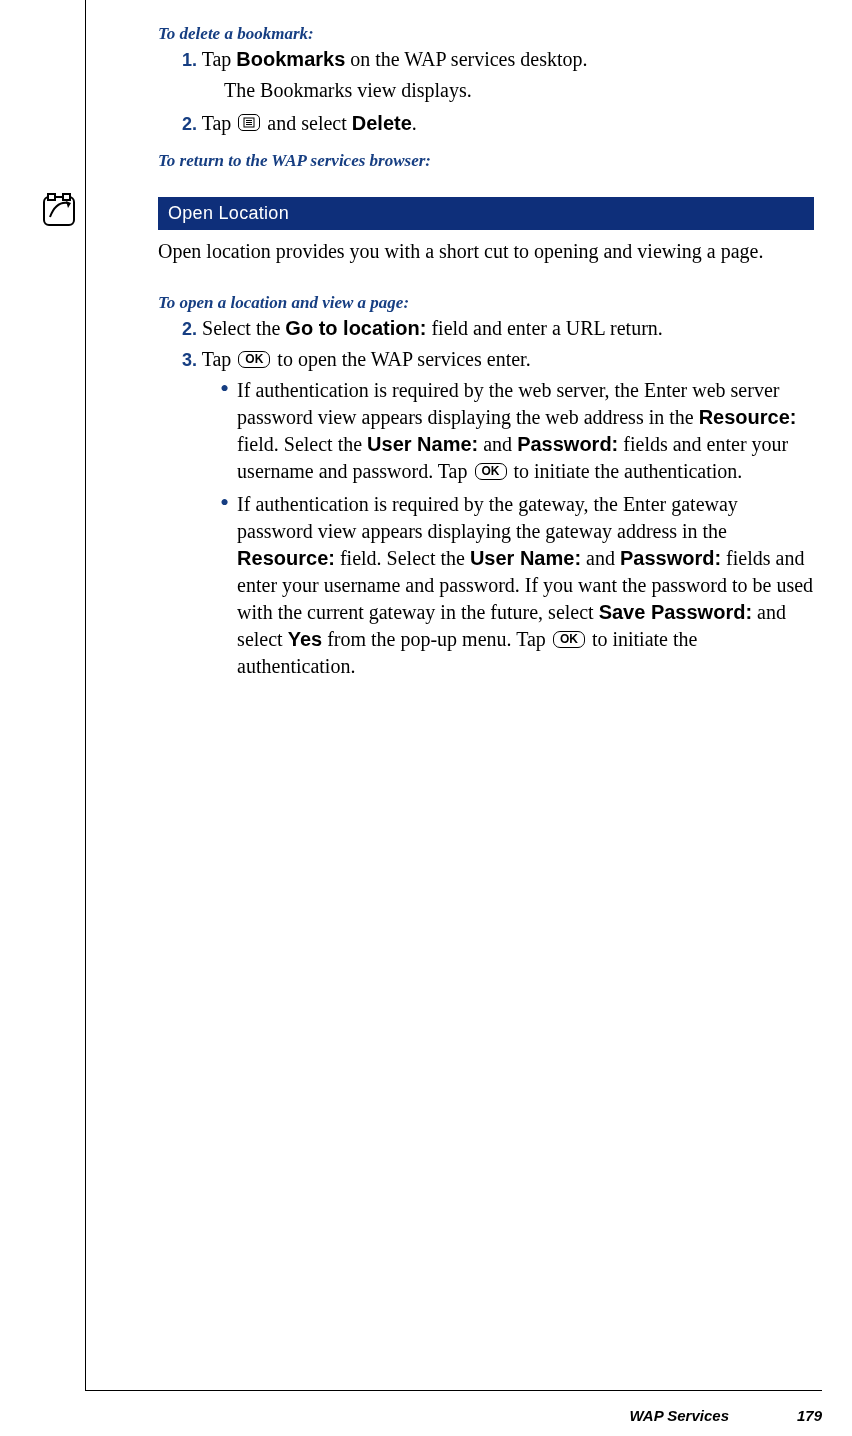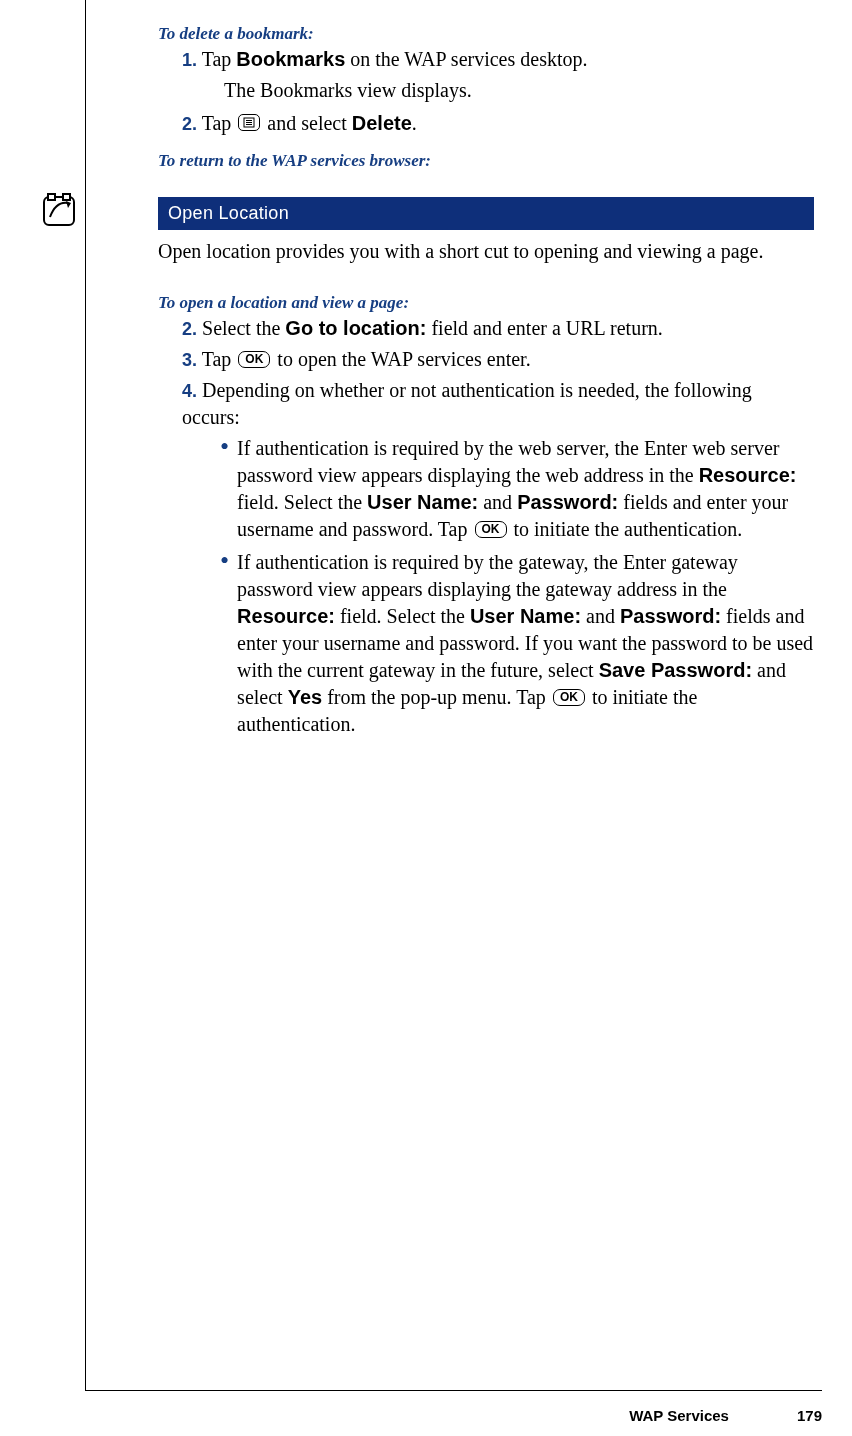--- a/index.html
+++ b/index.html
@@ -141,20 +141,21 @@
     margin-right: 8px;
     margin-top: 2px;
   }
   .footer {
     position: absolute;
     bottom: 12px;
     right: 30px;
     font-family: Arial, Helvetica, sans-serif;
     font-weight: 700;
     font-size: 15px;
+    font-style: italic;
   }
   .footer .chap { margin-right: 68px; }
   .spacer-top { height: 4px; }
 </style>
 </head>
 <body>
 
 <div class="page">
 
   <div class="spacer-top"></div>
@@ -201,23 +202,20 @@
   <div class="ol-num">
 
     <div class="step">
       <span class="stepnum">2.</span><span> Select the </span><span class="sans">Go to location:</span><span> field and enter a URL return.</span>
     </div>
 
     <div class="step">
       <span class="stepnum">3.</span><span> Tap </span><span class="icon-box">OK</span><span> to open the WAP services enter.</span>
     </div>
 
-    <div class="step">
-      <span class="stepnum">4.</span><span> Depending on whether or not authentication is needed, the following occurs:</span>
-    </div>
 
     <div class="bullets">
       <div class="bullet-row">
         <div class="bullet-dot">•</div>
         <div>
           <span>If authentication is required by the web server, the Enter web server password view appears displaying the web address in the </span><span class="sans">Resource:</span><span> field. Select the </span><span class="sans">User Name:</span><span> and </span><span class="sans">Password:</span><span> fields and enter your username and password. Tap </span><span class="icon-box">OK</span><span> to initiate the authentication.</span>
         </div>
       </div>
 
       <div class="bullet-row">

